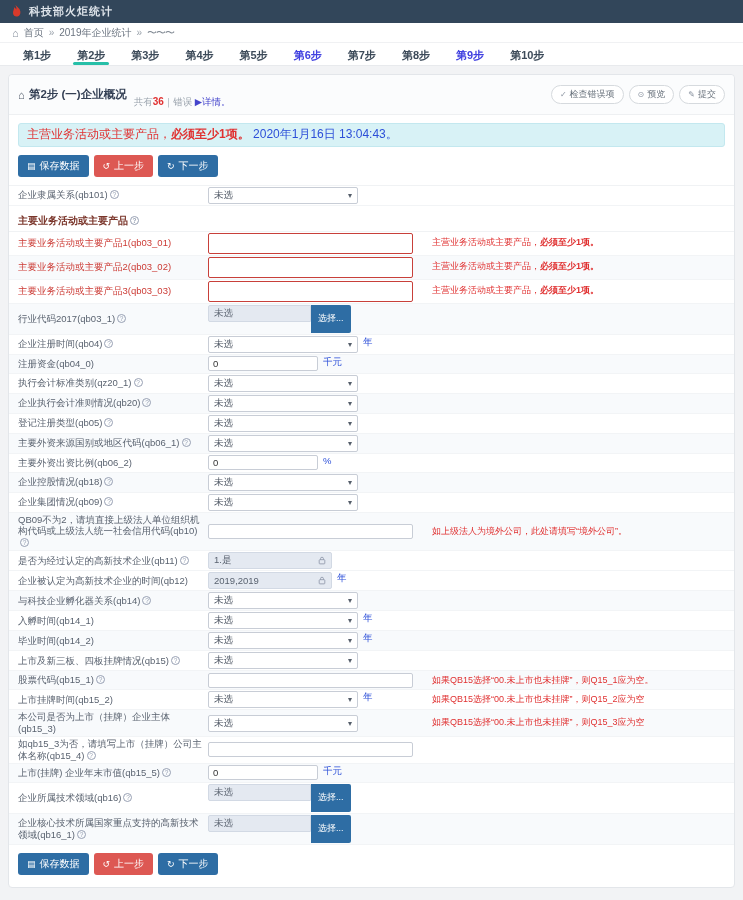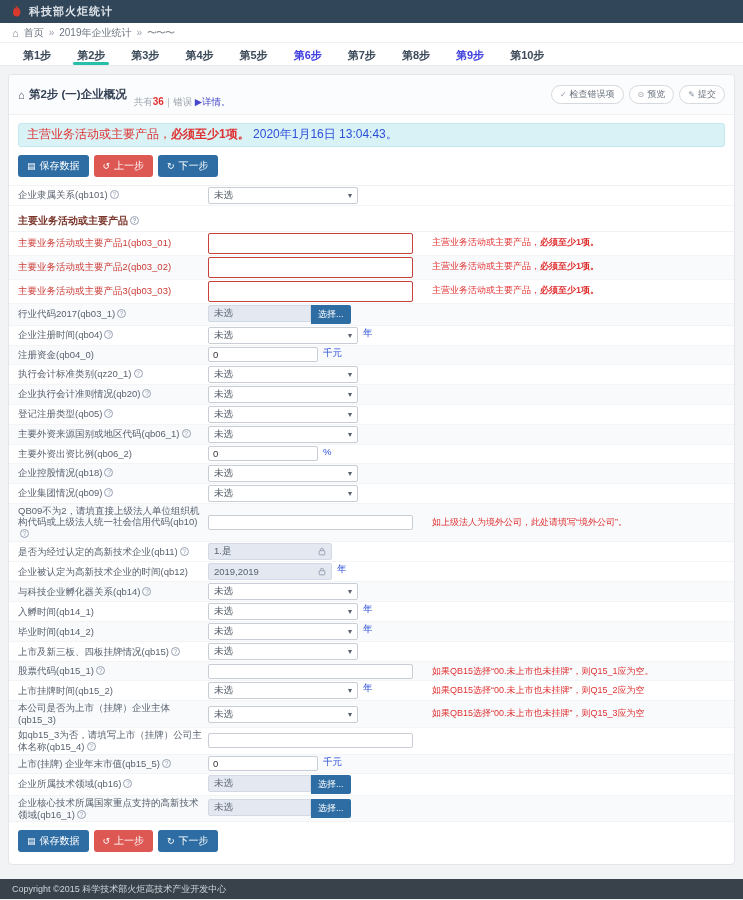--- a/index.html
+++ b/index.html
@@ -63,21 +63,21 @@
 
   .txt { height:15px; border:1px solid #c8cdd6; border-radius:2px; font-size:9.5px; padding:0 4px; color:#333; font-family:inherit; background:#fff; }
   .txt.w { width:205px; }
   .txt.n { width:110px; }
   .txt.danger { border:1.5px solid #c8403a; height:21px; }
 
   .ro { background:#e4e9f1; border:1px solid #d2d9e4; height:17px; display:flex; align-items:center; justify-content:space-between; padding:0 5px; font-size:9.5px; color:#5a6370; }
   .ro.w105 { width:103px; border-radius:2px 0 0 2px; }
   .ro.w150 { width:124px; border-radius:2px; }
   .ro.w210 { width:205px; border-radius:2px; }
-  .choosebtn { height:19px; background:#2e6da4; color:#fff; font-size:9px; border:none; border-radius:0 2px 2px 0; padding:0 7px; cursor:pointer; font-family:inherit; }
+  .choosebtn { height:28px; background:#2e6da4; color:#fff; font-size:9px; border:none; border-radius:0 2px 2px 0; padding:0 7px; cursor:pointer; font-family:inherit; }
   .unit { font-size:9.5px; color:#2c4fd8; white-space:nowrap; }
 
   .grouprow { padding:4px 9px 3px; border-bottom:1px solid #f0f2f4; }
   .grouphdr { font-size:10px; font-weight:bold; color:#7a352a; }
 
   
   .footer { margin-top:14px; height:20px; background:#39424a; color:#cdd4da; font-size:9px; display:flex; align-items:center; padding:0 12px; }
 </style>
 </head>
 <body>

